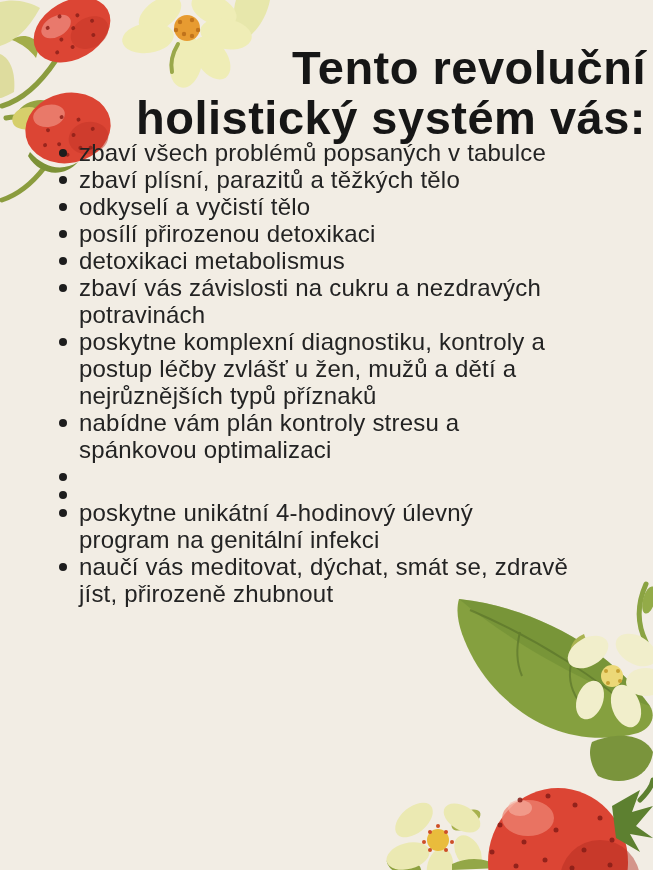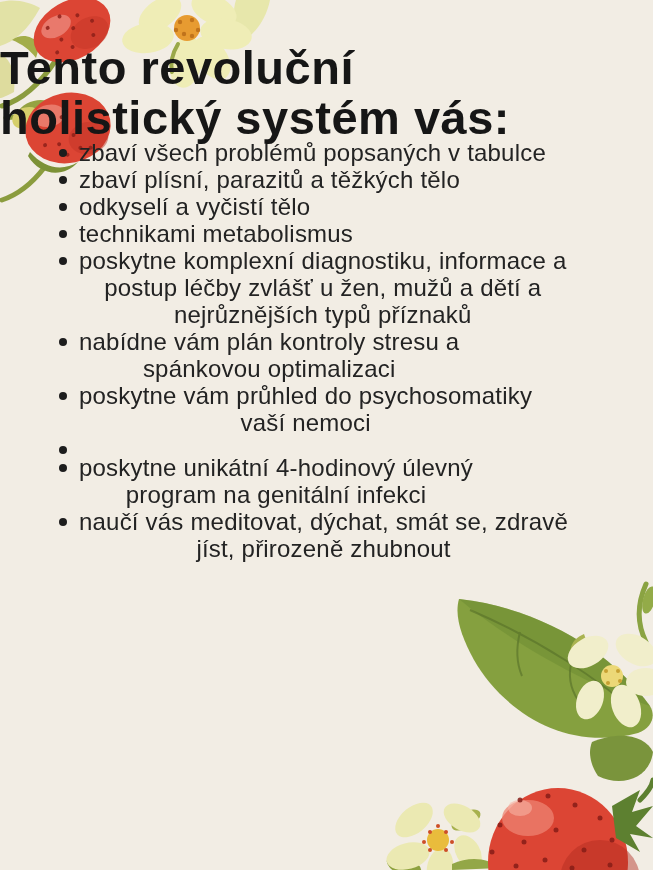--- a/index.html
+++ b/index.html
@@ -9,20 +9,21 @@
     overflow:hidden;
     background:#f2ede4;
     font-family:"Liberation Sans", sans-serif;
   }
   .deco {
     position:absolute; left:0; top:0; width:653px; height:870px;
     z-index:0;
   }
   .title {
     position:absolute; top:12px; left:0; right:7px;
+    text-align:right;
     font-weight:bold;
     font-size:47px; line-height:50px;
     letter-spacing:0.5px;
     color:#161616;
     z-index:2;
   }
   .benefits {
     position:absolute; top:139px; left:0; width:653px;
     margin:0; padding:0; list-style:none;
     z-index:2;
@@ -32,21 +33,21 @@
     color:#232323;
     font-size:24px; line-height:27px;
     letter-spacing:0.2px;
   }
   .dot {
     flex:none;
     width:8px; height:8px; border-radius:50%;
     background:#1d1d1d;
     margin:10px 12px 0 59px;
   }
-  .txt { white-space:pre;text-align:center; }
+  .txt { white-space:pre; }
 </style>
 </head>
 <body>
 
 <div class="page">
 
   <svg class="deco" viewBox="0 0 653 870" aria-hidden="true">
 
     <g>
       <path d="M0,2 C14,-2 30,2 40,8 C28,30 14,42 0,46 Z" fill="#e2e2a6"></path>
@@ -208,37 +209,44 @@
       <li class="item">
         <span class="dot"></span>
         <span class="txt">zbaví plísní, parazitů a těžkých tělo</span>
       </li>
       <li class="item">
         <span class="dot"></span>
         <span class="txt">odkyselí a vyčistí tělo</span>
       </li>
       <li class="item">
         <span class="dot"></span>
-        <span class="txt">technikami metabolismus</span>
-      </li>
-      <li class="item">
-        <span class="dot"></span>
-        <span class="txt">poskytne komplexní diagnostiku, informace a
+        <span class="txt">posílí přirozenou detoxikaci</span>
+      </li>
+      <li class="item">
+        <span class="dot"></span>
+        <span class="txt">detoxikaci metabolismus</span>
+      </li>
+      <li class="item">
+        <span class="dot"></span>
+        <span class="txt">zbaví vás závislosti na cukru a nezdravých
+potravinách</span>
+      </li>
+      <li class="item">
+        <span class="dot"></span>
+        <span class="txt">poskytne komplexní diagnostiku, kontroly a
 postup léčby zvlášť u žen, mužů a dětí a
 nejrůznějších typů příznaků</span>
       </li>
       <li class="item">
         <span class="dot"></span>
         <span class="txt">nabídne vám plán kontroly stresu a
 spánkovou optimalizaci</span>
       </li>
       <li class="item">
         <span class="dot"></span>
-        <span class="txt">poskytne vám průhled do psychosomatiky
-vaší nemoci</span>
       </li>
       <li class="item">
         <span class="dot"></span>
       </li>
       <li class="item">
         <span class="dot"></span>
         <span class="txt">poskytne unikátní 4-hodinový úlevný
 program na genitální infekci</span>
       </li>
       <li class="item">

